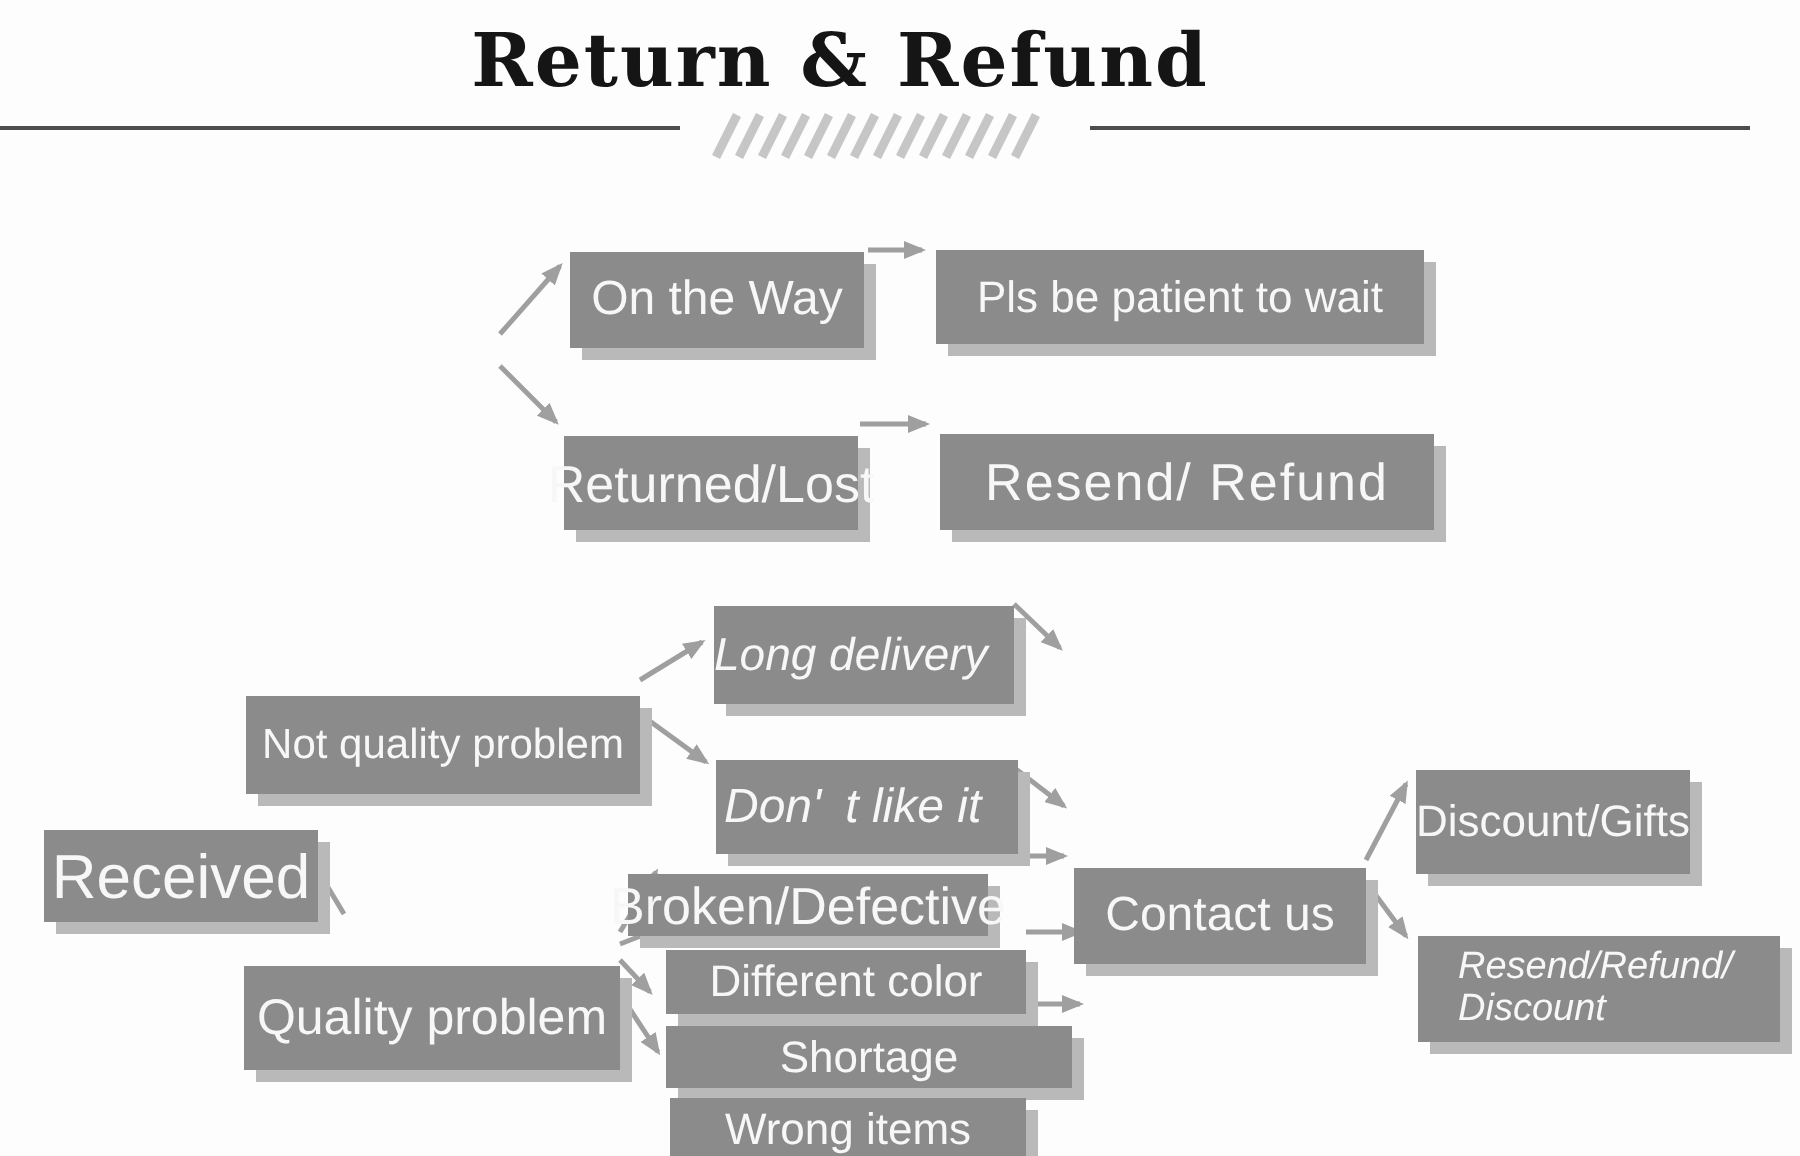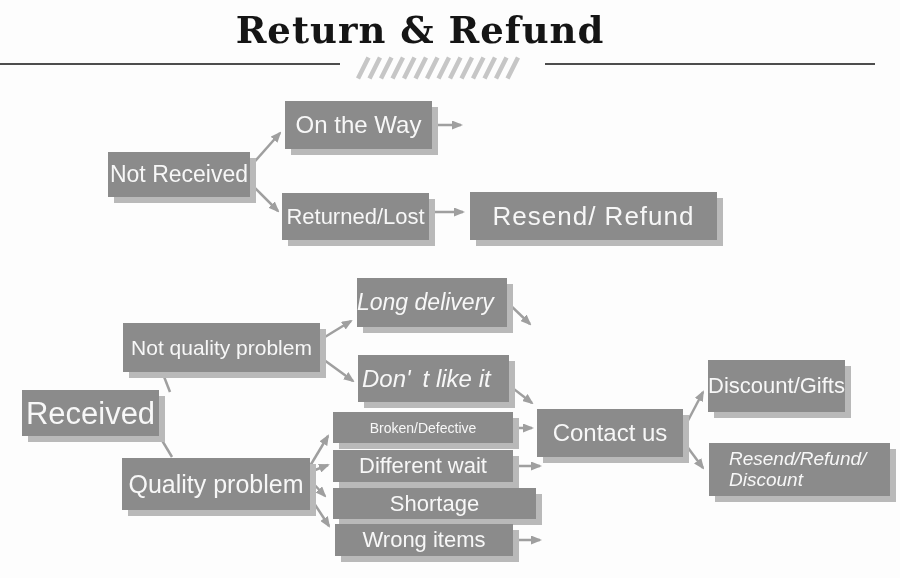--- a/index.html
+++ b/index.html
@@ -17,21 +17,21 @@
     font-weight:700; font-size:37px; color:var(--titletext); letter-spacing:1px;
   }
   .rule{position:absolute; height:2px; background:var(--rule);}
   .rule.left{left:0; top:63px; width:340px;}
   .rule.right{left:545px; top:63px; width:330px;}
   svg.layer{position:absolute; left:0; top:0;}
   .node{
     position:absolute; background:var(--box); color:var(--boxtext);
     box-shadow:6px 6px 0 0 var(--shadow);
     display:flex; align-items:center; justify-content:center;
-    white-space:nowrap; line-height:1;
+    white-space:nowrap; line-height:1;margin-top:25px;
   }
   .node.al{justify-content:flex-start;font-style:italic;}
   .node .ml{display:block; line-height:1.1; text-align:left;}
 </style>
 </head>
 <body>
 
 <div id="stage">
 
   <div class="title">Return &amp; Refund</div>
@@ -77,27 +77,27 @@
         <line x1="310" y1="497" x2="329" y2="526" stroke="#9f9f9f" stroke-width="2.5" marker-end="url(#ah)"></line>
         <line x1="513" y1="428" x2="532" y2="428" stroke="#9f9f9f" stroke-width="2.5" marker-end="url(#ah)"></line>
         <line x1="513" y1="466" x2="540" y2="466" stroke="#9f9f9f" stroke-width="2.5" marker-end="url(#ah)"></line>
         <line x1="512" y1="502" x2="540" y2="502" stroke="#9f9f9f" stroke-width="2.5" marker-end="url(#ah)"></line>
         <line x1="513" y1="540" x2="540" y2="540" stroke="#9f9f9f" stroke-width="2.5" marker-end="url(#ah)"></line>
         <line x1="683" y1="430" x2="703" y2="392" stroke="#9f9f9f" stroke-width="2.5" marker-end="url(#ah)"></line>
         <line x1="683" y1="441" x2="703" y2="468" stroke="#9f9f9f" stroke-width="2.5" marker-end="url(#ah)"></line>
       </g>
   </svg>
 
-  <div class="node" style="left:108px;top:152px;width:142px;height:45px;font-size:23px">
-    <span>Not Received</span>
-  </div>
   <div class="node" style="left:285px;top:101px;width:147px;height:48px;font-size:24px">
     <span>On the Way</span>
   </div>
-  <div class="node" style="left:282px;top:193px;width:147px;height:47px;font-size:22px">
+  <div class="node" style="left:468px;top:100px;width:244px;height:47px;font-size:22px">
+    <span>Pls be patient to wait</span>
+  </div>
+  <div class="node" style="left:282px;top:193px;width:147px;height:47px;font-size:26px">
     <span>Returned/Lost</span>
   </div>
   <div class="node" style="left:22px;top:390px;width:137px;height:46px;font-size:31px">
     <span>Received</span>
   </div>
 
   <div class="node" style="left:470px;top:192px;width:247px;height:48px;font-size:26px;letter-spacing:1px">
     <span>Resend/ Refund</span>
   </div>
   <div class="node" style="left:123px;top:323px;width:197px;height:49px;font-size:21px">
@@ -106,25 +106,25 @@
   <div class="node al" style="left:357px;top:278px;width:150px;height:49px;font-size:23px">
     <span>Long delivery</span>
   </div>
   <div class="node al" style="left:358px;top:355px;width:147px;height:47px;font-size:24px;padding-left:4px">
     <span>Don' t like it</span>
   </div>
   <div class="node" style="left:122px;top:458px;width:188px;height:52px;font-size:25px">
     <span>Quality problem</span>
   </div>
 
-  <div class="node" style="left:333px;top:412px;width:180px;height:31px;font-size:14px">
+  <div class="node" style="left:314px;top:412px;width:180px;height:31px;font-size:26px">
     <span>Broken/Defective</span>
   </div>
   <div class="node" style="left:333px;top:450px;width:180px;height:32px;font-size:22px">
-    <span>Different wait</span>
+    <span>Different color</span>
   </div>
   <div class="node" style="left:333px;top:488px;width:203px;height:31px;font-size:22px">
     <span>Shortage</span>
   </div>
   <div class="node" style="left:335px;top:524px;width:178px;height:32px;font-size:22px">
     <span>Wrong items</span>
   </div>
 
   <div class="node" style="left:537px;top:409px;width:146px;height:48px;font-size:24px">
     <span>Contact us</span>

